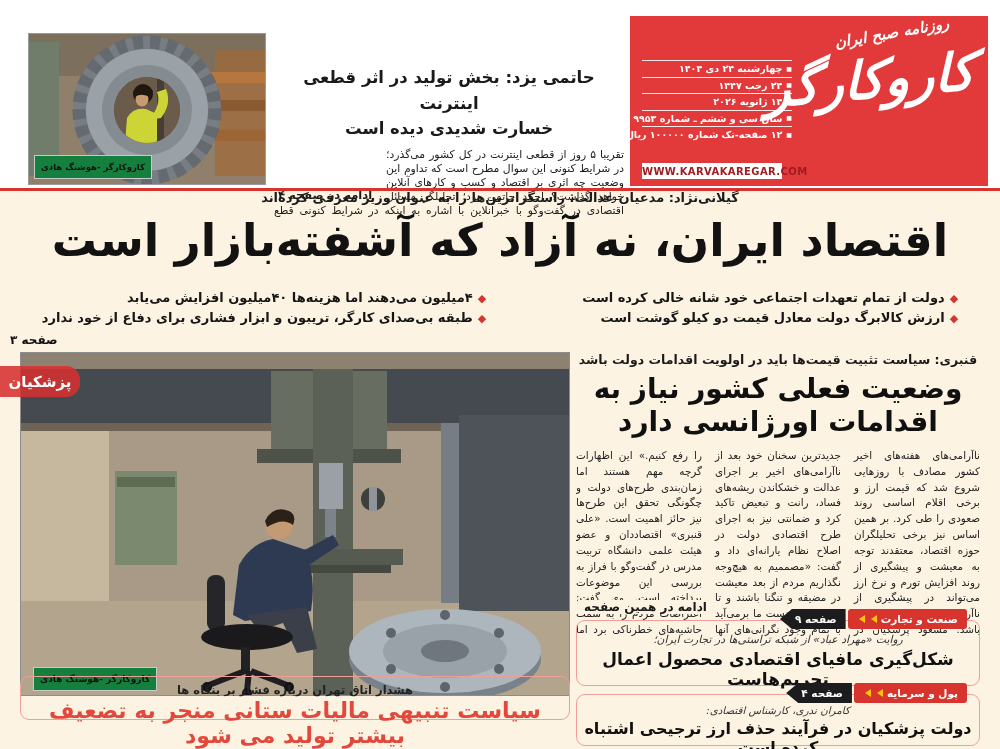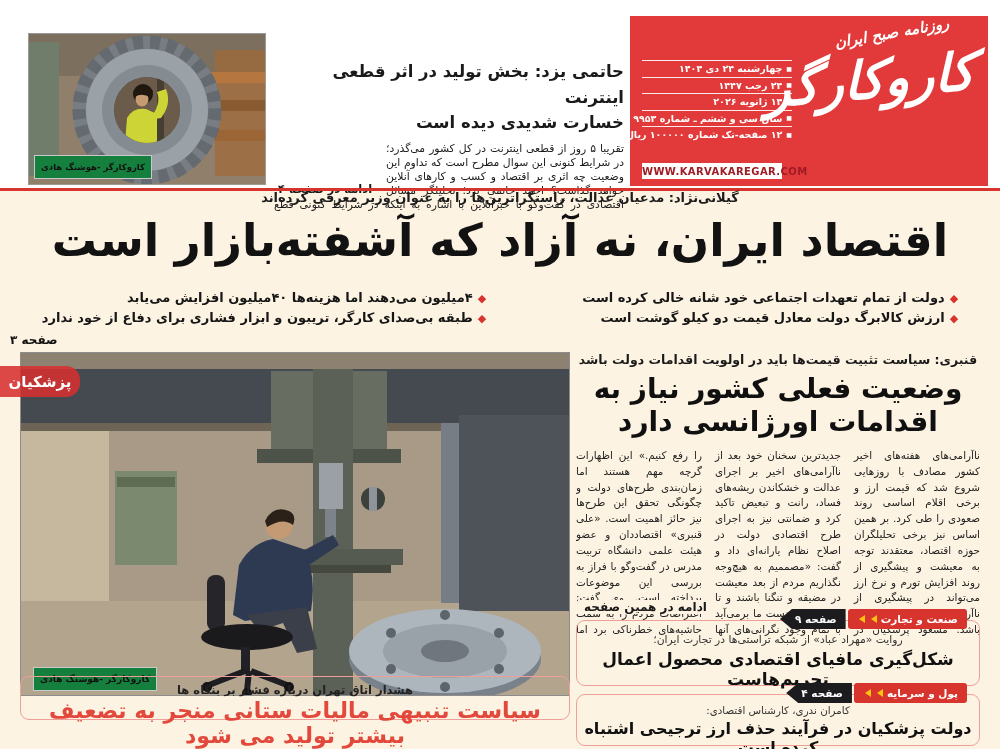--- a/index.html
+++ b/index.html
@@ -20,21 +20,21 @@
   .site-box { position:absolute; left:12px; bottom:7px; width:140px; background:#ffffff; color:#9f1c24; font-size:10px; font-weight:bold; text-align:center; padding:2.5px 0; letter-spacing:.4px; direction:ltr; }
 
   
   .tire-photo { position:absolute; top:33px; left:28px; width:238px; height:152px; border:1px solid #9a9a9a; background:#8f7f6b; }
   .caption { position:absolute; background:#15803d; border:1px solid #c9c9c9; color:#111; font-size:8.5px; font-weight:bold; padding:6px 6px; white-space:nowrap;margin-top:10px; }
   .tire-photo .caption { left:5px; bottom:5px; }
 
   
   .net-article { position:absolute; top:44px; right:376px; width:350px; text-align:center; color:#1a1a1a; }
   .na-kicker { font-size:11.5px; font-weight:bold; color:#333; }
-  .na-headline { font-size:16.5px; font-weight:bold; line-height:1.55; margin-top:15px;text-align:right; }
+  .na-headline { font-size:16.5px; font-weight:bold; line-height:1.55; margin-top:21px; }
   .na-body { margin-top:6px; font-size:10.8px; line-height:14px; text-align:justify; height:70px; overflow:hidden; }
   .cont-left { float:left; font-size:11.5px; font-weight:bold; padding:40px 14px 0 4px; }
 
   
   .lead-kicker { position:absolute; top:190px; left:0; width:1000px; text-align:center; font-size:13px; font-weight:bold; color:#1c1c1c; }
   .lead-headline { position:absolute; top:214px; left:0; width:1000px; text-align:center; font-size:45px; font-weight:900; color:#121212; letter-spacing:-.5px; }
   .lead-bullets { position:absolute; top:290px; left:0; width:1000px; display:flex; direction:rtl; justify-content:center; gap:96px; }
   .bullet-col { display:flex; flex-direction:column; gap:5px; }
   .bullet { display:flex; direction:rtl; align-items:baseline; gap:5px; font-size:13px; font-weight:bold; color:#161616; justify-content:flex-start; }
   .bullet .diamond { color:#d7342e; font-size:11px; }
@@ -50,21 +50,21 @@
   .ma-kicker { text-align:center; font-size:12.5px; font-weight:bold; }
   .ma-headline { text-align:center; font-size:28px; font-weight:900; margin-top:5px; color:#101010; }
   .ma-body { margin-top:10px; height:192px; overflow:hidden; columns:3; column-gap:13px; font-size:10.4px; line-height:1.52; text-align:justify; color:#222; }
   .ma-cont { position:absolute; top:248px; left:2px; font-size:12px; font-weight:bold; background:#fdf3e2; padding:0 6px; }
 
   
   .sbox { position:absolute; border:1.5px solid #ef9f98; border-radius:9px; }
   .box-industry { top:620px; right:20px; width:404px; height:66px; }
   .box-money { top:694px; right:20px; width:404px; height:52px; }
   .box-bottom { top:676px; left:20px; width:550px; height:44px; }
-  .sb-kicker { text-align:center; font-size:10.8px; color:#333; margin-top:12px; }
+  .sb-kicker { text-align:center; font-size:10.8px; color:#333; margin-top:12px;font-style:italic; }
   .sb-headline { text-align:center; font-size:17px; font-weight:bold; color:#111; margin-top:3px; }
   .box-money .sb-kicker { margin-top:9px; font-size:10.3px; }
   .box-money .sb-headline { font-size:16px; }
   .bb-kicker { text-align:center; font-size:11.5px; font-weight:bold; color:#222; margin-top:6px; }
   .bb-headline { text-align:center; font-size:22px; font-weight:bold; color:#e2483b; margin-top:1px; }
 
   
   .tag { position:absolute; top:-12px; right:12px; display:flex; direction:rtl; align-items:stretch; height:20px; font-weight:bold; }
   .tag-label { display:flex; align-items:center; gap:4px; background:#d7342e; color:#fff; font-size:10.5px; padding:0 9px; border-radius:3px 3px 3px 3px; }
   .tag-label .tri { display:inline-block; width:0; height:0; border:4px solid transparent; border-right:6px solid #ffc20e; margin-left:-2px; }

